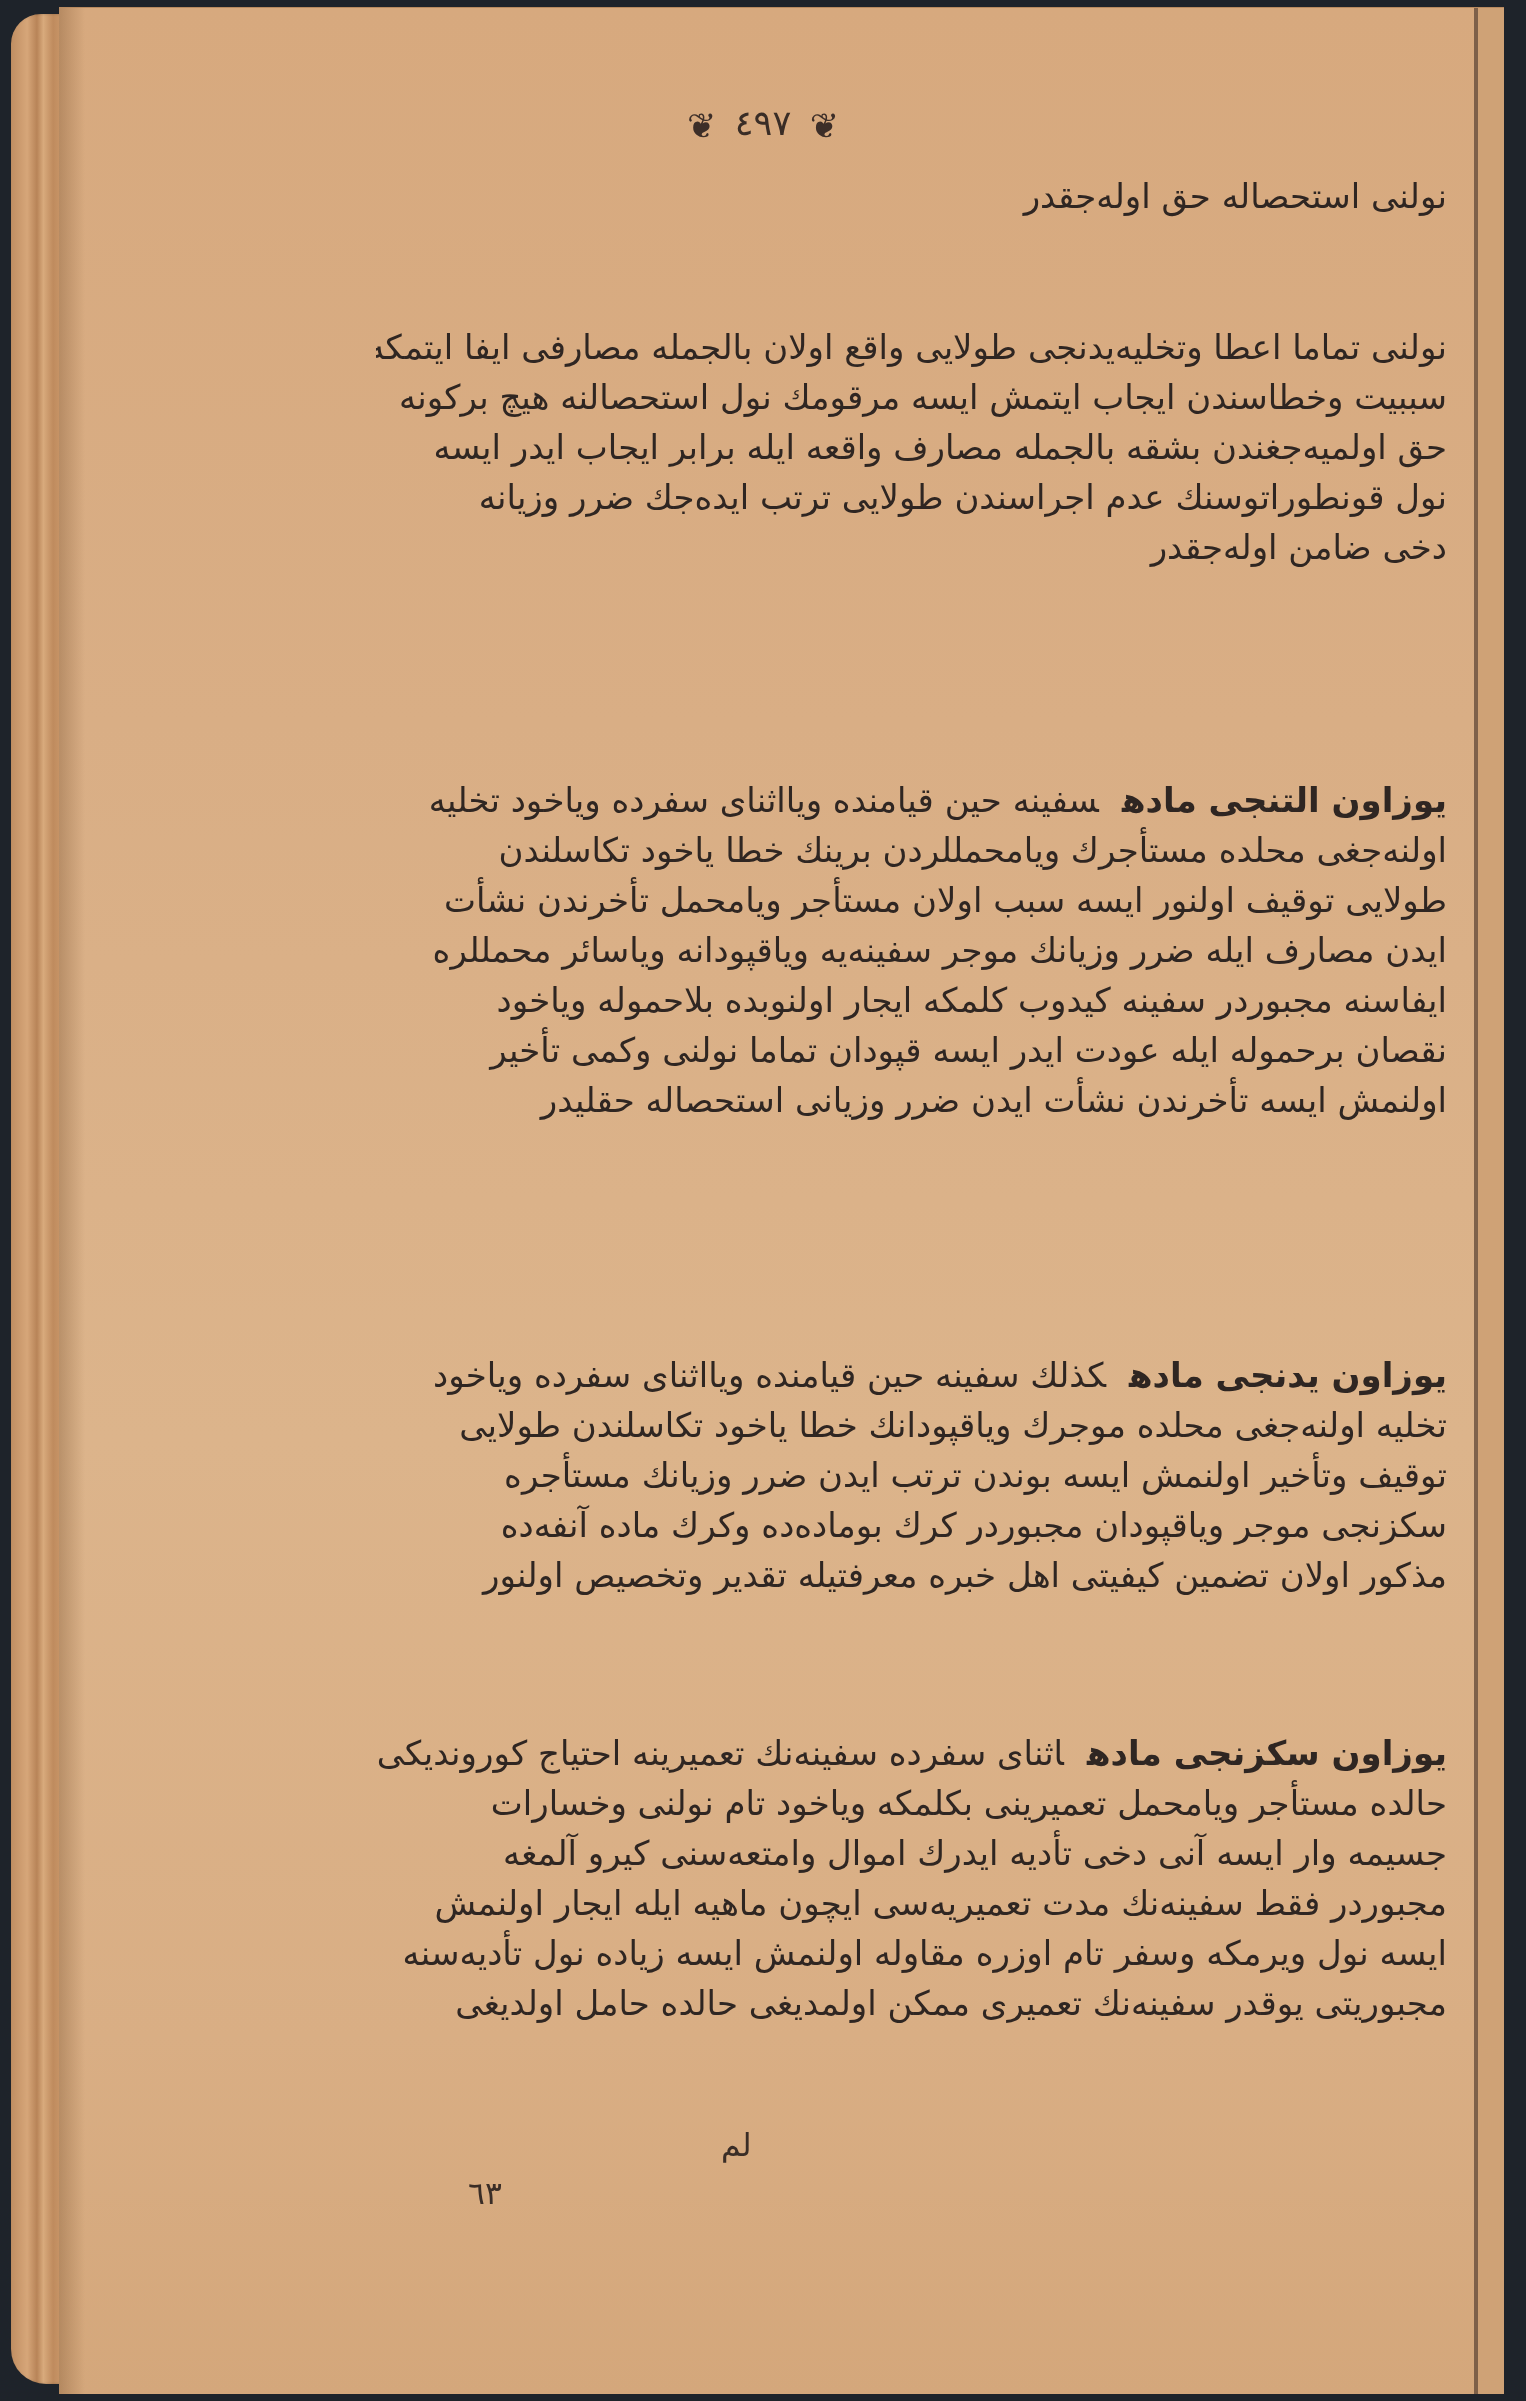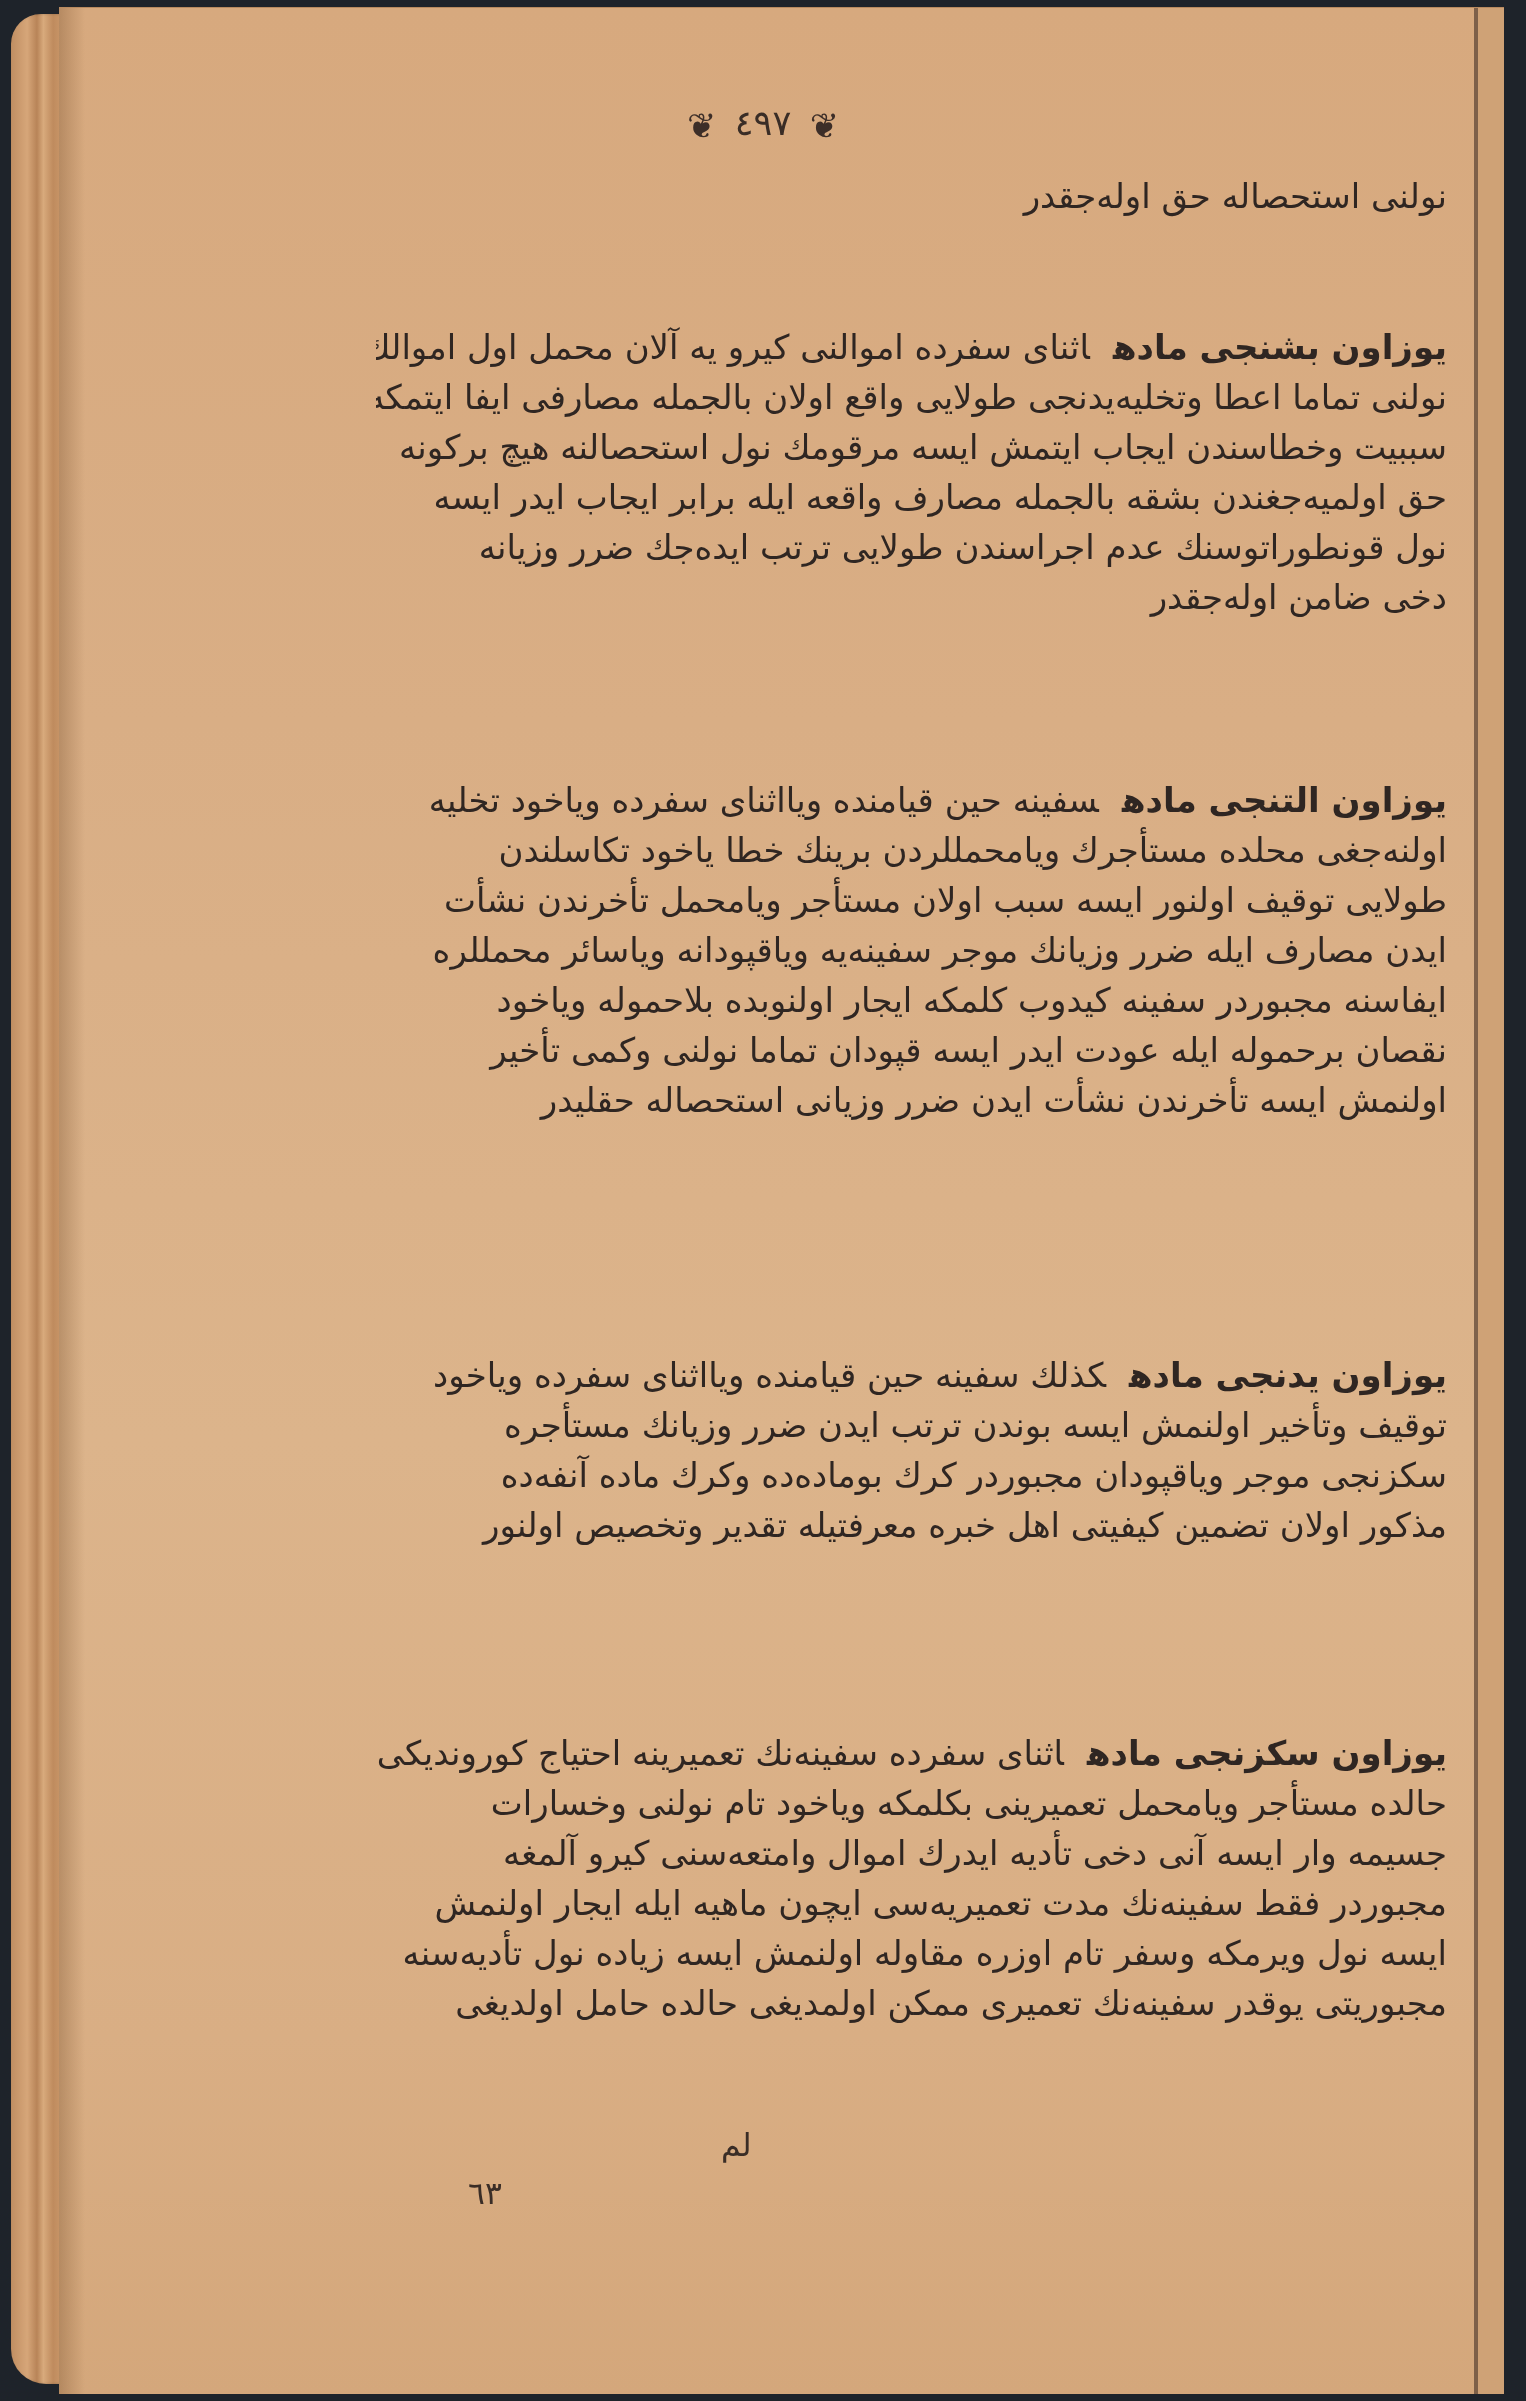--- a/index.html
+++ b/index.html
@@ -144,40 +144,40 @@
   <span class="ornament">❦</span>
   <span>٤٩٧</span>
   <span class="ornament">❦</span>
 </div>
 
 <div class="text-block art-1">
   <span class="text-line">نولنی استحصاله حق اوله‌جقدر</span>
 </div>
 
 <div class="text-block art-5">
-  <span class="text-line"><span class="article-title">یوزاون بشنجی ماده</span><span>اثنای سفرده اموالنی کیرو یه آلان محمل اول اموالك</span></span>
   <span class="text-line">نولنی تماما اعطا وتخلیه‌یدنجی طولایی واقع اولان بالجمله مصارفی ایفا ایتمکه</span>
   <span class="text-line">سببیت وخطاسندن ایجاب ایتمش ایسه مرقومك نول استحصالنه هیچ برکونه</span>
   <span class="text-line">حق اولمیه‌جغندن بشقه بالجمله مصارف واقعه ایله برابر ایجاب ایدر ایسه</span>
   <span class="text-line">نول قونطوراتوسنك عدم اجراسندن طولایی ترتب ایده‌جك ضرر وزیانه</span>
   <span class="text-line">دخی ضامن اوله‌جقدر</span>
 </div>
 
 <div class="text-block art-6">
   <span class="text-line"><span class="article-title">یوزاون التنجی ماده</span><span>سفینه حین قیامنده ویااثنای سفرده ویاخود تخلیه</span></span>
   <span class="text-line">اولنه‌جغی محلده مستأجرك ویامحمللردن برینك خطا یاخود تکاسلندن</span>
   <span class="text-line">طولایی توقیف اولنور ایسه سبب اولان مستأجر ویامحمل تأخرندن نشأت</span>
   <span class="text-line">ایدن مصارف ایله ضرر وزیانك موجر سفینه‌یه ویاقپودانه ویاسائر محمللره</span>
   <span class="text-line">ایفاسنه مجبوردر سفینه کیدوب کلمکه ایجار اولنوبده بلاحموله ویاخود</span>
   <span class="text-line">نقصان برحموله ایله عودت ایدر ایسه قپودان تماما نولنی وکمی تأخیر</span>
   <span class="text-line">اولنمش ایسه تأخرندن نشأت ایدن ضرر وزیانی استحصاله حقلیدر</span>
 </div>
 
 <div class="text-block art-7">
   <span class="text-line"><span class="article-title">یوزاون یدنجی ماده</span><span>کذلك سفینه حین قیامنده ویااثنای سفرده ویاخود</span></span>
+  <span class="text-line">تخلیه اولنه‌جغی محلده موجرك ویاقپودانك خطا یاخود تکاسلندن طولایی</span>
   <span class="text-line">توقیف وتأخیر اولنمش ایسه بوندن ترتب ایدن ضرر وزیانك مستأجره</span>
   <span class="text-line">سکزنجی موجر ویاقپودان مجبوردر کرك بوماده‌ده وکرك ماده آنفه‌ده</span>
   <span class="text-line">مذکور اولان تضمین کیفیتی اهل خبره معرفتیله تقدیر وتخصیص اولنور</span>
 </div>
 
 <div class="text-block art-8">
   <span class="text-line"><span class="article-title">یوزاون سکزنجی ماده</span><span>اثنای سفرده سفینه‌نك تعمیرینه احتیاج کوروندیکی</span></span>
   <span class="text-line">حالده مستأجر ویامحمل تعمیرینی بکلمکه ویاخود تام نولنی وخسارات</span>
   <span class="text-line">جسیمه وار ایسه آنی دخی تأدیه ایدرك اموال وامتعه‌سنی کیرو آلمغه</span>
   <span class="text-line">مجبوردر فقط سفینه‌نك مدت تعمیریه‌سی ایچون ماهیه ایله ایجار اولنمش</span>

